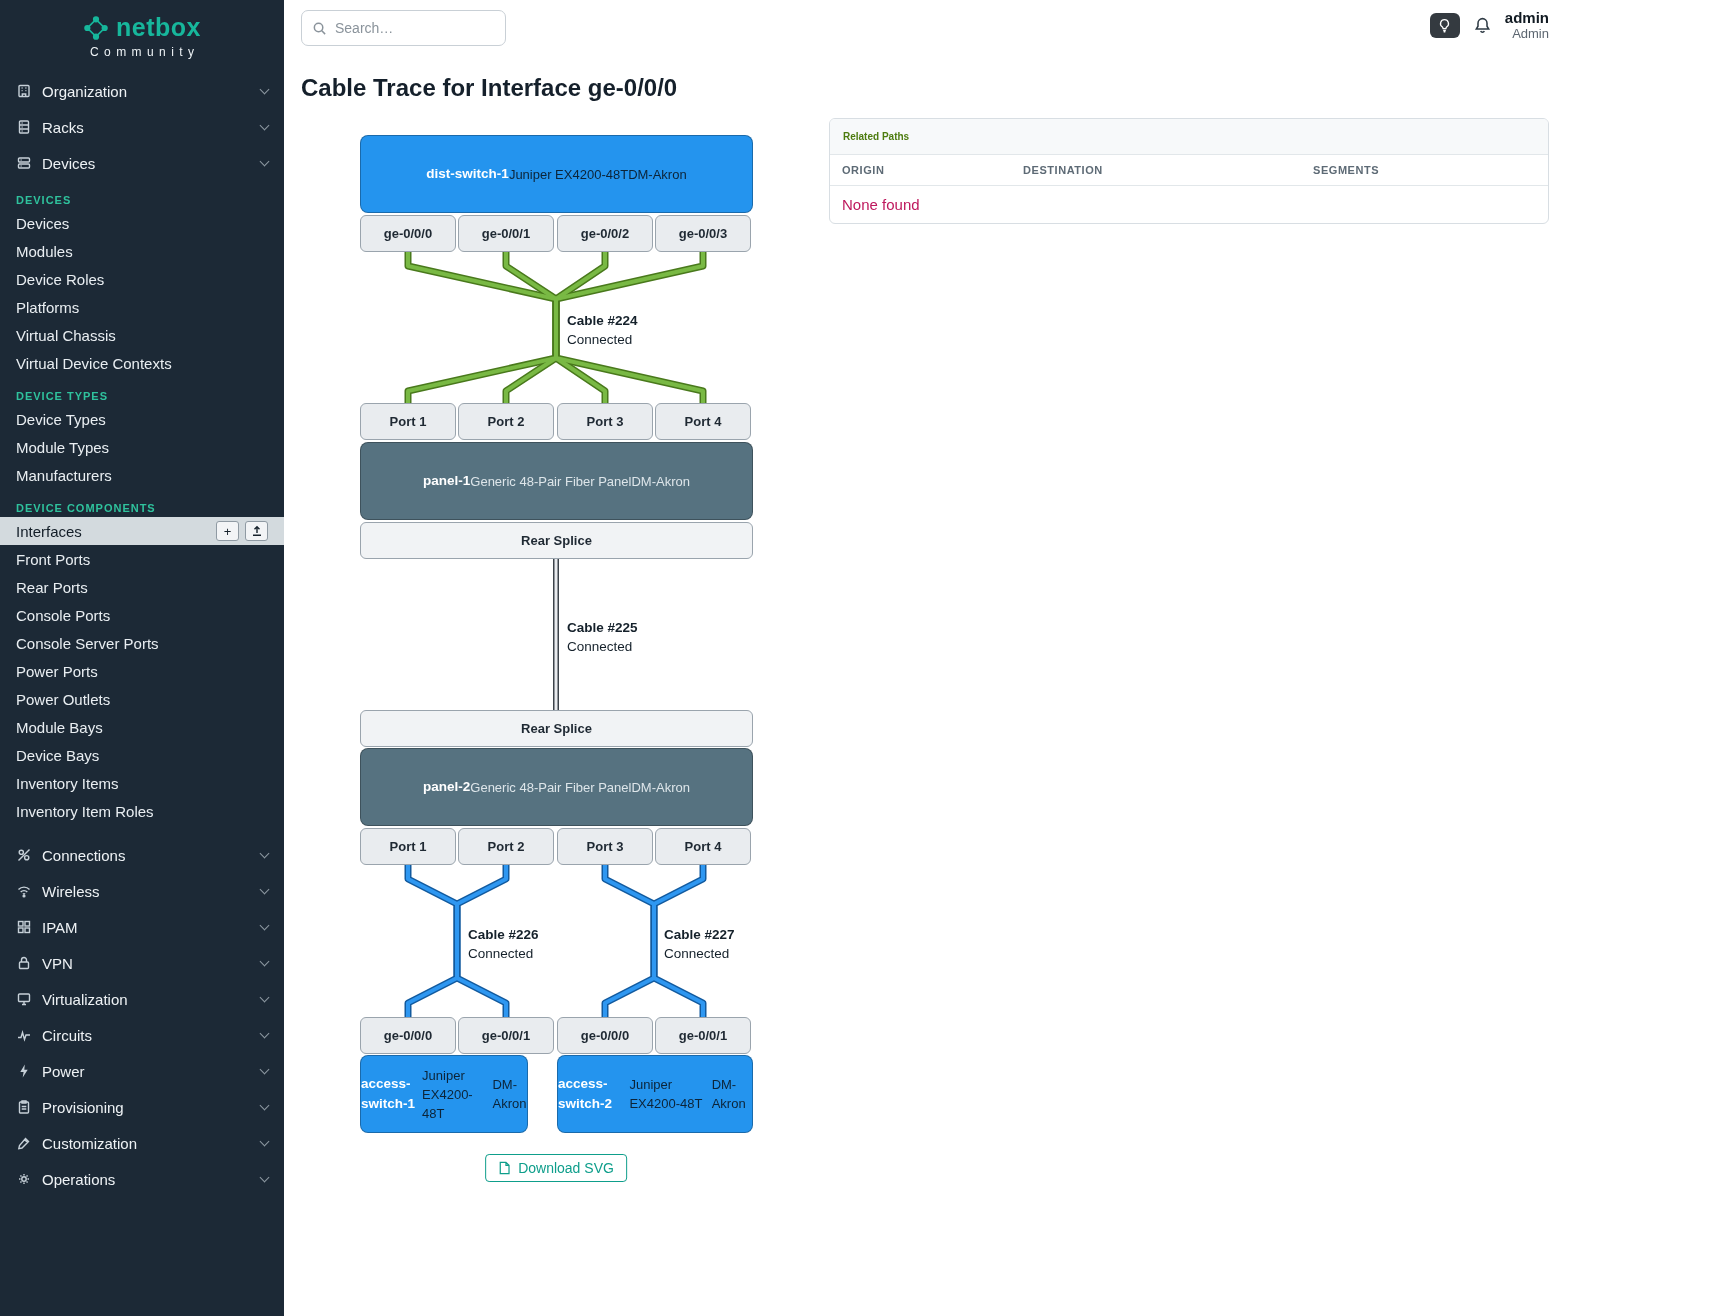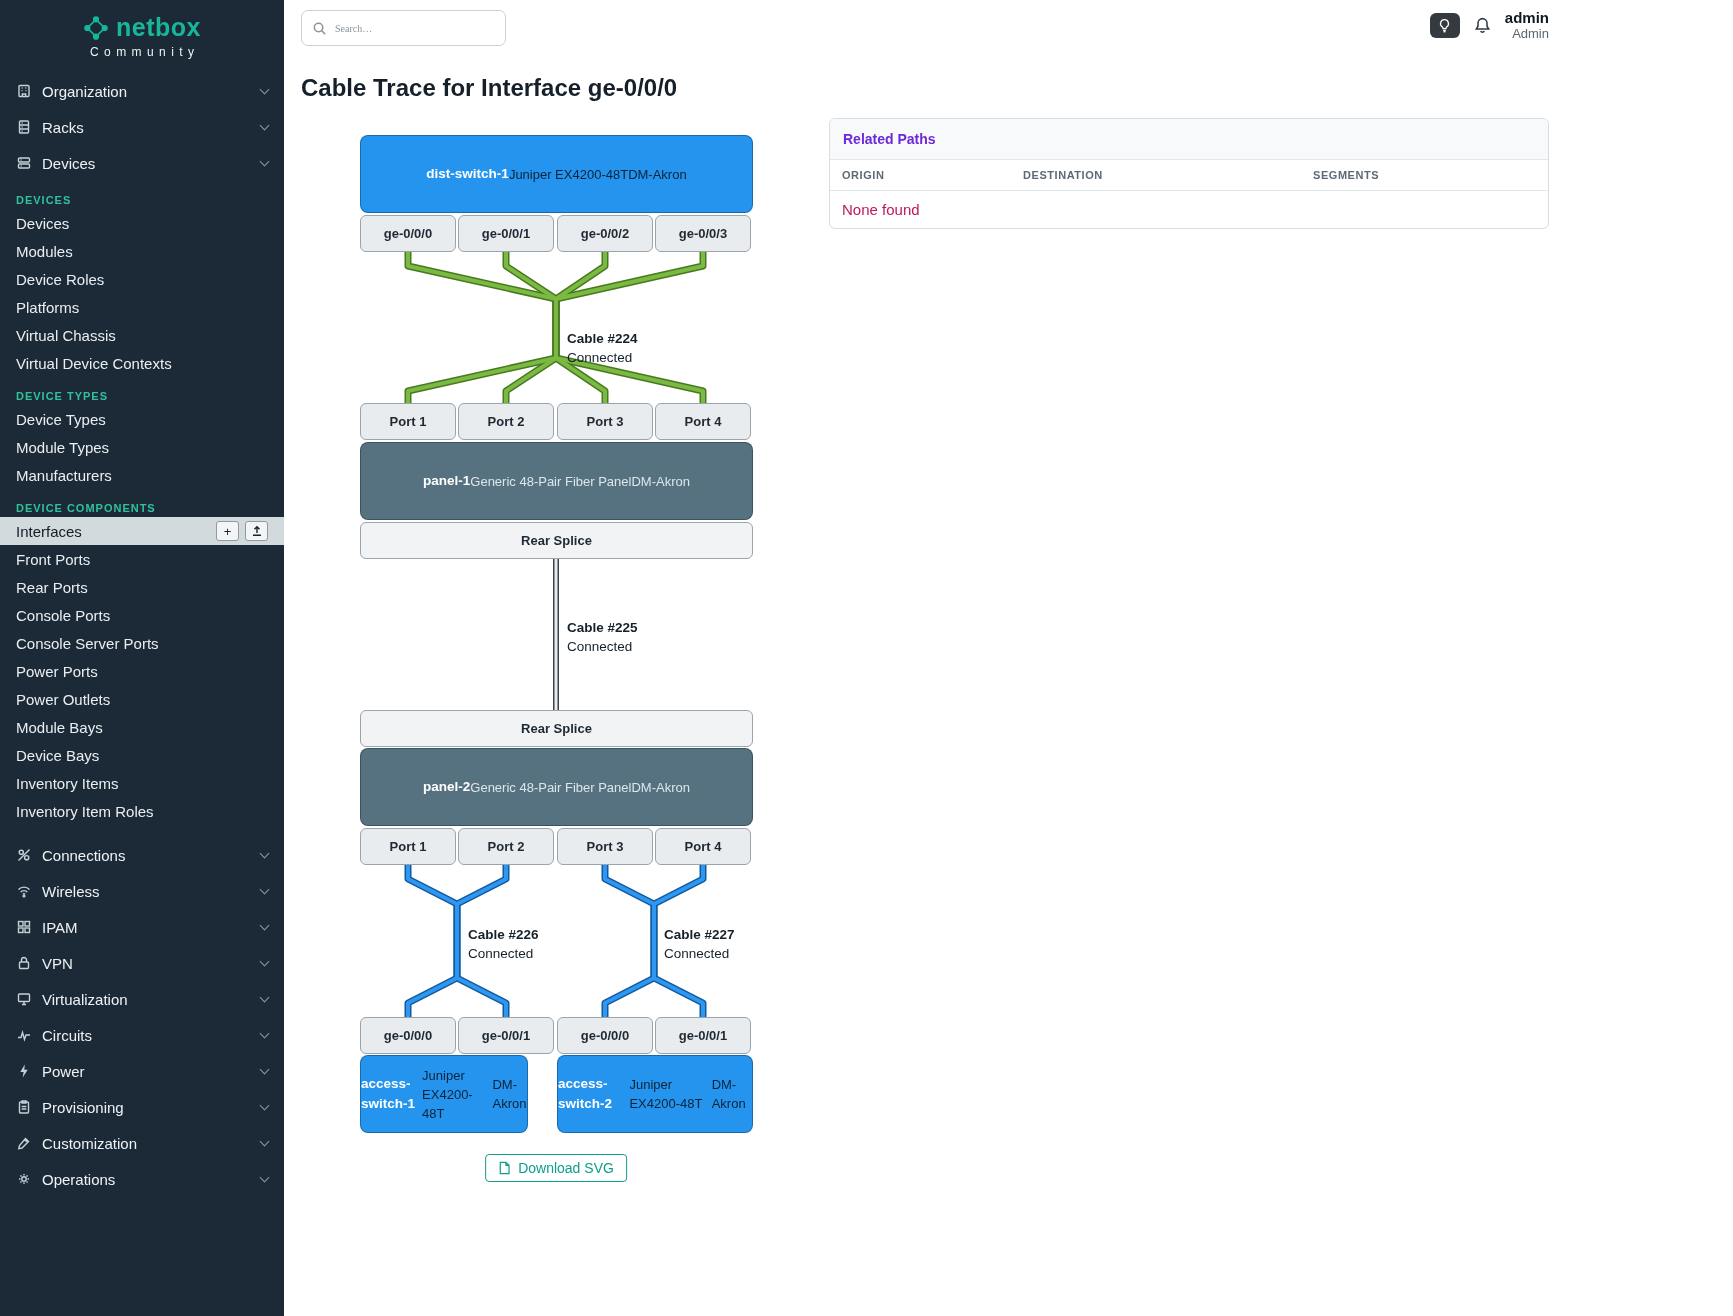--- a/index.html
+++ b/index.html
@@ -30,22 +30,22 @@
   .mini { width:23px; height:20px; border:1px solid #8f9aa3; border-radius:3px; background:#f2f4f6;
     color:#16222c; font-size:13px; display:flex; align-items:center; justify-content:center;
     margin-left:6px; cursor:pointer; line-height:1; }
   .bottom-group { margin-top:12px; }
 
   
   .search-box { position:absolute; left:301px; top:10px; width:205px; height:36px;
     border:1px solid #c9d0d6; border-radius:7px; display:flex; align-items:center;
     gap:8px; padding:0 10px; background:#fff; }
   .search-box svg { color:#8a939b; flex:0 0 auto; }
-  .search-box input { border:none; outline:none; width:100%; font-size:10px;
-    font-family:Liberation Serif, serif; color:#1b2630; background:transparent; }
+  .search-box input { border:none; outline:none; width:100%; font-size:14px;
+    font-family:Liberation Sans, sans-serif; color:#1b2630; background:transparent; }
   .search-box input::placeholder { color:#8a939b; }
   .topbar-right { position:absolute; right:184px; top:9px; display:flex; align-items:center; gap:13px; }
   .bulb-btn { width:30px; height:25px; background:#343a40; border:none; border-radius:6px;
     display:flex; align-items:center; justify-content:center; color:#fff; cursor:pointer; }
   .bell-btn { background:none; border:none; color:#2e3a44; display:flex; cursor:pointer; }
   .user { text-align:right; cursor:pointer; }
   .user-name { font-size:15px; font-weight:700; color:#111a22; line-height:17px; }
   .user-role { font-size:13px; color:#5c6670; line-height:15px; }
 
   
@@ -72,21 +72,21 @@
   .clabel { position:absolute; z-index:3; font-size:13.5px; line-height:19px; color:#15212b; cursor:pointer; }
   .cname { font-weight:700; }
   .dl-btn { position:absolute; left:198px; top:1019px; transform:translateX(-50%);
     display:inline-flex; align-items:center; gap:7px; padding:5px 12px; background:#fff;
     border:1px solid #0e9e8b; color:#0e9e8b; border-radius:4px; font-size:14px; font-weight:500;
     font-family:inherit; cursor:pointer; white-space:nowrap; }
 
   
   .card { position:absolute; left:829px; top:118px; width:720px; background:#fff;
     border:1px solid #d8dee3; border-radius:6px; overflow:hidden; }
-  .card-header { padding:12px 13px; font-size:14px; font-weight:600; color:#6d28d9;
+  .card-header { padding:12px 13px; font-size:10px; font-weight:600; color:#4d7c0f;
     background:#f7f9fa; border-bottom:1px solid #e2e7ea; }
   .card table { width:100%; border-collapse:collapse; table-layout:fixed; }
   .card th { text-align:left; font-size:11px; font-weight:700; letter-spacing:.05em;
     color:#5d6a75; padding:9px 12px; border-bottom:1px solid #e2e7ea; }
   .card td { font-size:15px; color:#be185d; padding:10px 12px; }
 </style>
 </head>
 <body>
 
 <aside class="sidebar">
@@ -362,21 +362,21 @@
   <div class="tbox blue" style="left:2px; top:0;">
     <div class="tname">dist-switch-1</div>
     <div class="tsub">Juniper EX4200-48T</div>
     <div class="tsub">DM-Akron</div>
   </div>
   <div class="tport" style="left:2px; top:80px;">ge-0/0/0</div>
   <div class="tport" style="left:100px; top:80px;">ge-0/0/1</div>
   <div class="tport" style="left:199px; top:80px;">ge-0/0/2</div>
   <div class="tport" style="left:297px; top:80px;">ge-0/0/3</div>
 
-  <div class="clabel" style="left:209px; top:176px;margin-top:18px;">
+  <div class="clabel" style="left:209px; top:176px;">
     <div class="cname">Cable #224</div>
     <div class="cstatus">Connected</div>
   </div>
 
   <div class="tport" style="left:2px; top:268px;">Port 1</div>
   <div class="tport" style="left:100px; top:268px;">Port 2</div>
   <div class="tport" style="left:199px; top:268px;">Port 3</div>
   <div class="tport" style="left:297px; top:268px;">Port 4</div>
   <div class="tbox slate" style="left:2px; top:307px;">
     <div class="tname">panel-1</div>

